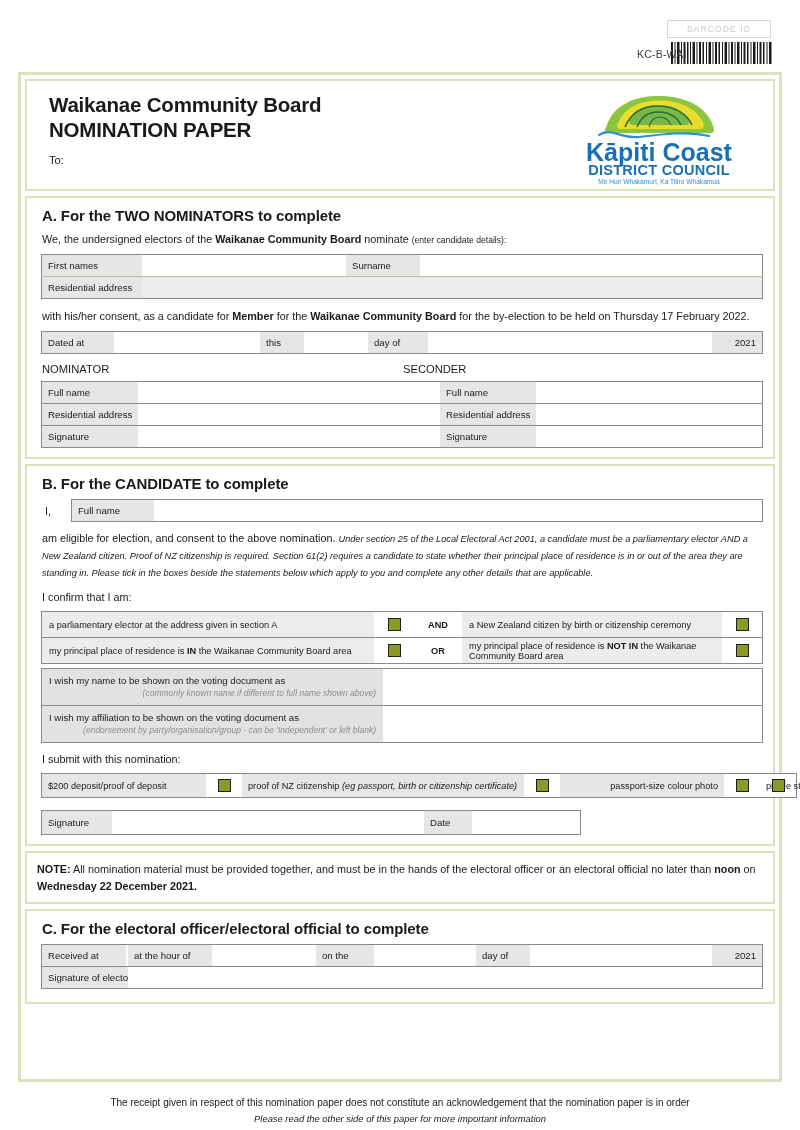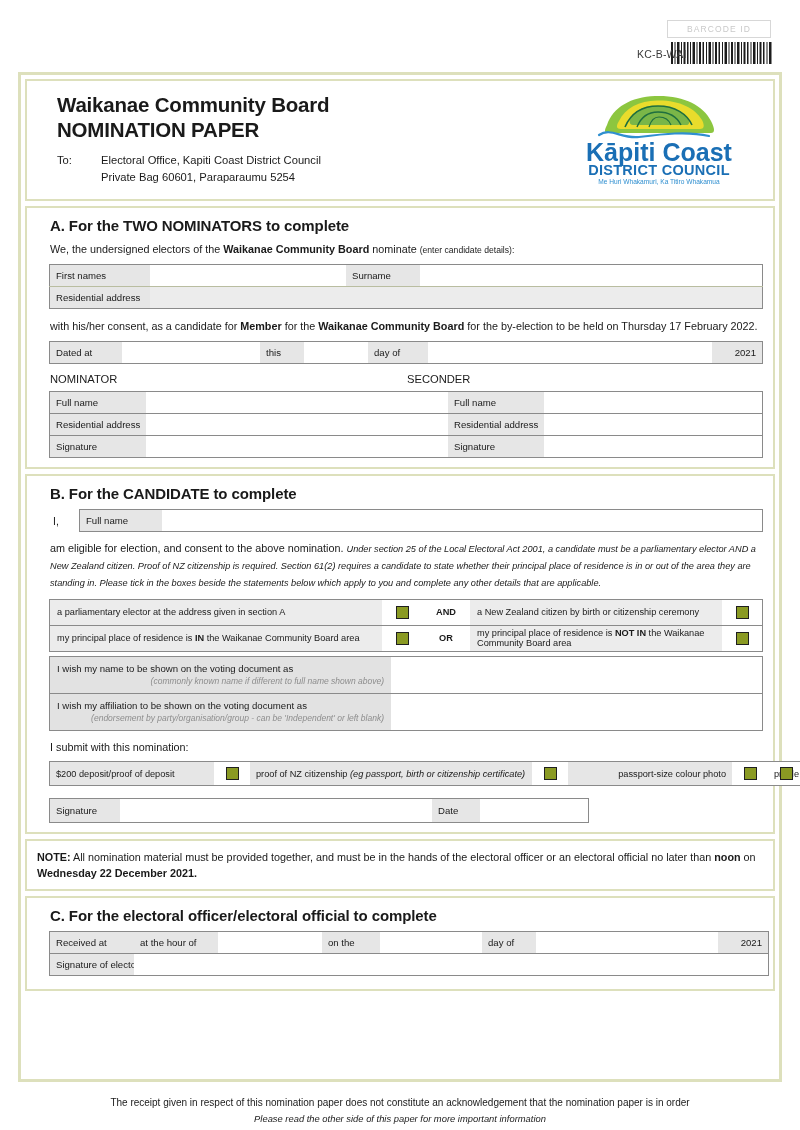--- a/index.html
+++ b/index.html
@@ -67,21 +67,21 @@
     border: 3px solid #dde0bc;
     box-sizing: border-box;
     background: #ffffff;
     padding: 4px;
   }
 
   .section {
     border: 2px solid #dde0bc;
     box-sizing: border-box;
     margin-bottom: 5px;
-    padding: 7px 10px 9px 22px;
+    padding: 7px 10px 9px 14px;
     background: #fff;
   }
   .section:last-child { margin-bottom: 13px; }
 
   
   .header-sec {
     position: relative;
     padding-bottom: 12px;
     min-height: 112px;
   }
@@ -289,24 +289,20 @@
 
 <div class="page-frame">
 
   <div class="section header-sec">
     <h1 class="title">
       <span>Waikanae Community Board</span>
       <span class="line2">NOMINATION PAPER</span>
     </h1>
     <div class="to-block">
       <div class="to-label">To:</div>
-      <div class="to-lines">
-        <div>Electoral Office, Kapiti Coast District Council</div>
-        <div>Private Bag 60601, Paraparaumu 5254</div>
-      </div>
     </div>
 
     <div class="logo">
       <svg width="200" height="100" viewBox="0 0 200 100">
 
         <path d="M48 38 C54 20 72 10 96 9 C124 8 144 18 152 34 C156 42 156 46 152 46 L50 46 C45 46 45 44 48 38 Z" fill="#8cc63f"></path>
         <path d="M60 34 C66 21 80 14 98 13.5 C120 13 136 21 143 33 C146 39 145 42 141 42 L62 42 C57 42 57 39 60 34 Z" fill="#e9dc2c"></path>
         <path d="M72 30 C78 22 86 19 98 19 C112 19 124 24 129 32 C131 36 130 38 127 38 L74 38 C70 38 70 34 72 30 Z" fill="#7ab648"></path>
 
         <path d="M66 40 C72 26 84 19 99 19 C116 19 128 27 133 38" stroke="#1f6f3f" stroke-width="1.6" fill="none"></path>
@@ -402,20 +398,21 @@
         <td class="blank" style="border:1px solid #8a8a8a;border-left:0"></td>
       </tr>
     </tbody>
       </table>
 
     <div class="para" style="margin-bottom:8px">
       <span>am eligible for election, and consent to the above nomination.</span>
       <span class="italic-note">Under section 25 of the Local Electoral Act 2001, a candidate must be a parliamentary elector AND a New Zealand citizen. Proof of NZ citizenship is required.  Section 61(2) requires a candidate to state whether their principal place of residence is in or out of the area they are standing in. Please tick in the boxes beside the statements below which apply to you and complete any other details that are applicable.</span>
     </div>
 
+    <div class="para" style="margin-bottom:6px">I confirm that I am:</div>
 
     <table class="confirm">
       <tbody>
           <tr>
         <td class="stmt" style="width:318px">a parliamentary elector at the address given in section A</td>
         <td class="cbcell">
           <span class="cb"></span>
         </td>
         <td class="conj">AND</td>
         <td class="stmt">a New Zealand citizen by birth or citizenship ceremony</td>

